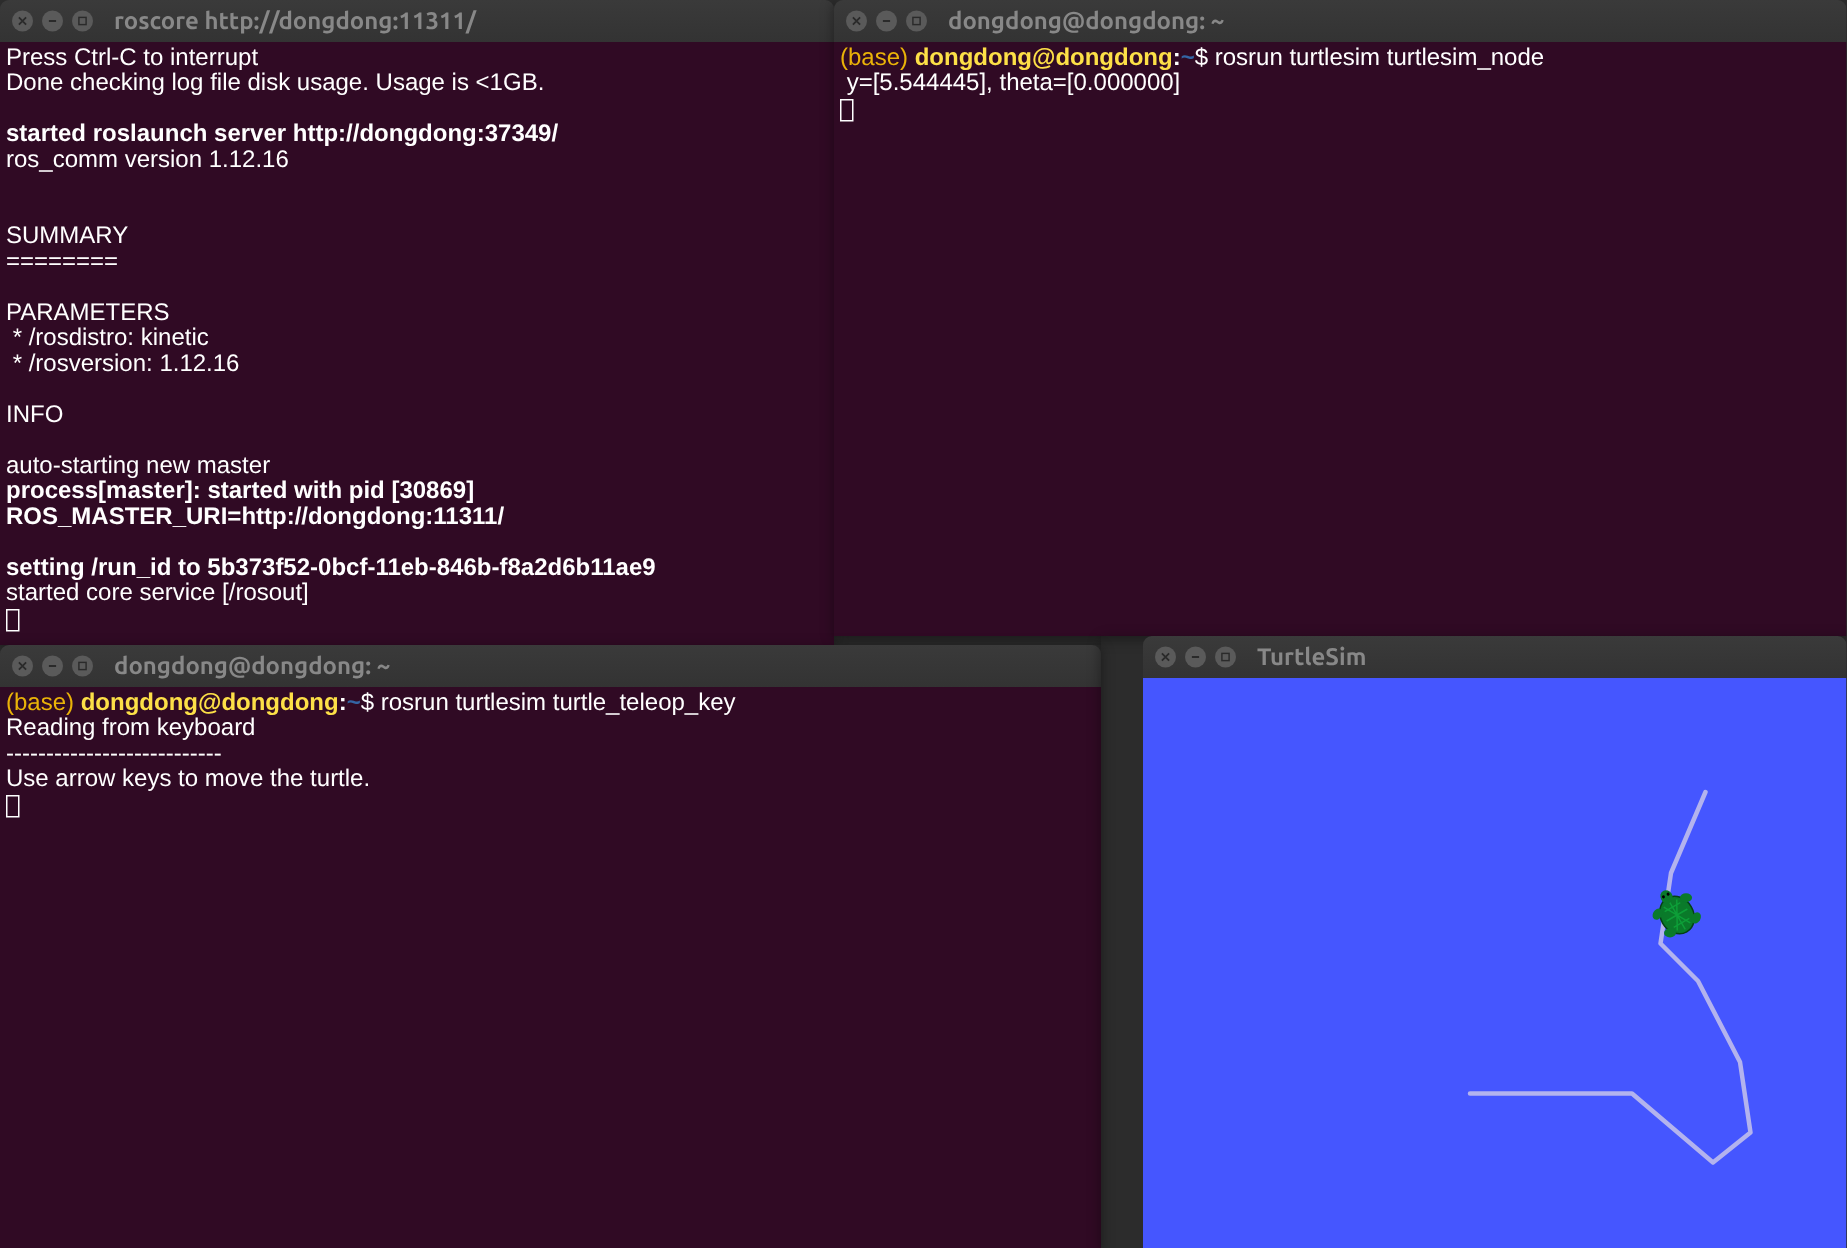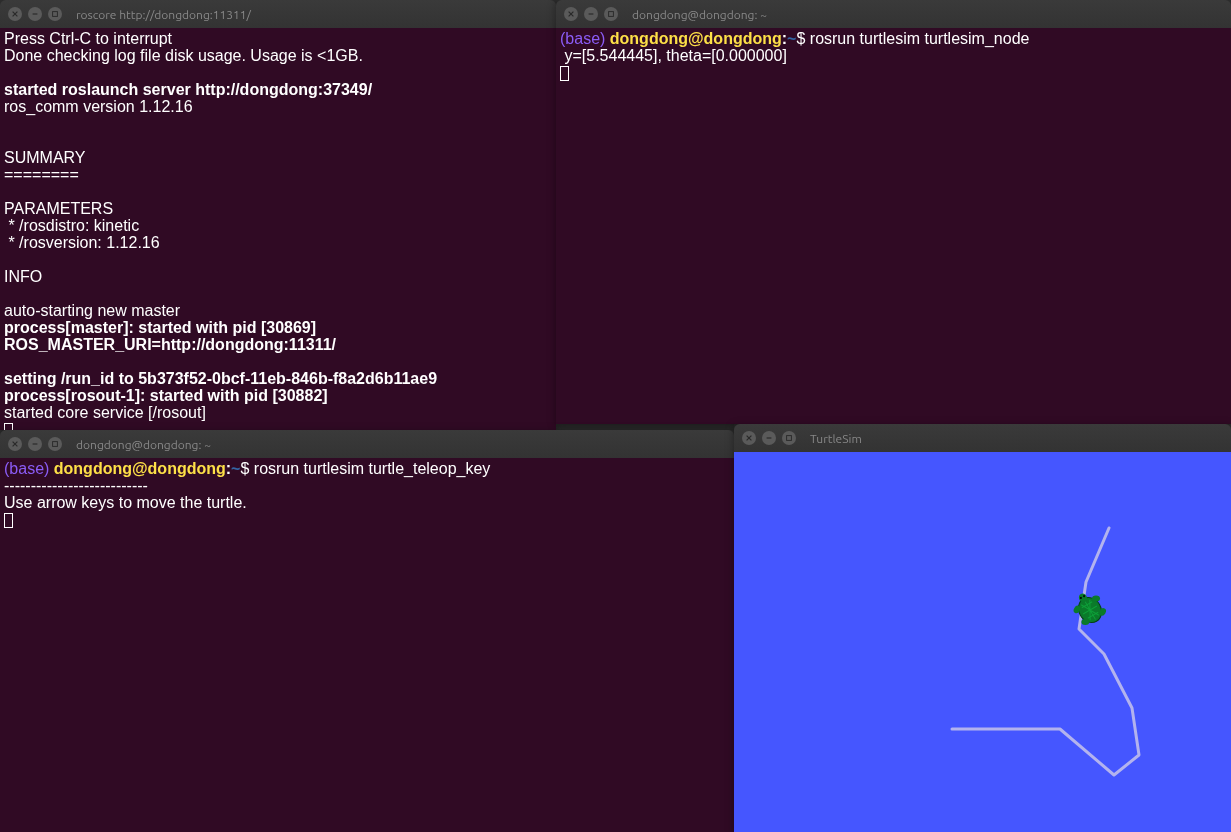--- a/index.html
+++ b/index.html
@@ -42,41 +42,41 @@
       display: flex;
       align-items: center;
       justify-content: center;
       font-size: 9px;
       color: #333;
       cursor: pointer;
     }
     .win-btn svg { width: 8px; height: 8px; }
     .title-text {
       color: #d4d0cc;
-      font-size: 12px;
+      font-size: 16px;
       font-family: 'Ubuntu', sans-serif;
-      font-weight: normal;
+      font-weight: bold;
       margin-left: 8px;
     }
     .titlebar-inactive .title-text { color: #888; }
     .terminal-body {
       background: #300a24;
       padding: 2px 4px;
       flex: 1;
       overflow: hidden;
     }
     .terminal-line {
       font-size: 16px;
       line-height: 17px;
       color: #ffffff;
       white-space: pre;
       font-family: Liberation Sans, sans-serif;
     }
     .bold { font-weight: bold; }
-    .prompt-base { color: #8b5cf6; }
+    .prompt-base { color: #eab308; }
     .prompt-userhost { color: #fde047; font-weight: bold; }
     .prompt-colon { color: #ffffff; font-weight: bold; }
     .prompt-path { color: #3465a4; font-weight: bold; }
     .prompt-dollar { color: #ffffff; }
     .cursor-block {
       display: inline-block;
       width: 9px;
       height: 15px;
       border: 1px solid #fff;
       vertical-align: text-bottom;
@@ -136,21 +136,20 @@
       <div class="terminal-line"> * /rosdistro: kinetic</div>
       <div class="terminal-line"> * /rosversion: 1.12.16</div>
       <div class="terminal-line">&nbsp;</div>
       <div class="terminal-line">INFO</div>
       <div class="terminal-line">&nbsp;</div>
       <div class="terminal-line">auto-starting new master</div>
       <div class="terminal-line bold">process[master]: started with pid [30869]</div>
       <div class="terminal-line bold">ROS_MASTER_URI=http://dongdong:11311/</div>
       <div class="terminal-line">&nbsp;</div>
       <div class="terminal-line bold">setting /run_id to 5b373f52-0bcf-11eb-846b-f8a2d6b11ae9</div>
-      <div class="terminal-line bold">process[rosout-1]: started with pid [30882]</div>
       <div class="terminal-line">started core service [/rosout]</div>
       <div class="terminal-line"><span class="cursor-block"></span></div>
     </div>
 </div>
 
 <div class="window" style="left:556px;top:0;width:675px;height:424px;">
   <div class="titlebar titlebar-inactive">
     <div class="window-controls">
       <div class="win-btn">
           <svg viewBox="0 0 10 10">
@@ -193,27 +192,28 @@
       <div class="win-btn">
           <svg viewBox="0 0 10 10">
             <rect x="2" y="2" width="6" height="6" stroke="#2a2a2a" stroke-width="1.2" fill="none"></rect>
           </svg>
         </div>
     </div>
     <div class="title-text">dongdong@dongdong: ~</div>
   </div>
   <div class="terminal-body" id="teleop-body">
       <div class="terminal-line"><span class="prompt-base">(base) </span><span class="prompt-userhost">dongdong@dongdong</span><span class="prompt-colon">:</span><span class="prompt-path">~</span><span class="prompt-dollar">$ </span><span>rosrun turtlesim turtle_teleop_key</span></div>
+      <div class="terminal-line">Reading from keyboard</div>
       <div class="terminal-line">---------------------------</div>
       <div class="terminal-line">Use arrow keys to move the turtle.</div>
       <div class="terminal-line"><span class="cursor-block"></span></div>
     </div>
 </div>
 
-<div class="window" style="left:734px;top:424px;width:497px;height:408px;">
+<div class="window" style="left:734px;top:424px;width:497px;height:408px;padding-left:28px;">
   <div class="titlebar titlebar-inactive">
     <div class="window-controls">
       <div class="win-btn">
           <svg viewBox="0 0 10 10">
             <path d="M2 2 L8 8 M8 2 L2 8" stroke="#2a2a2a" stroke-width="1.5"></path>
           </svg>
         </div>
       <div class="win-btn">
           <svg viewBox="0 0 10 10">
             <path d="M2 5 L8 5" stroke="#2a2a2a" stroke-width="1.5"></path>

